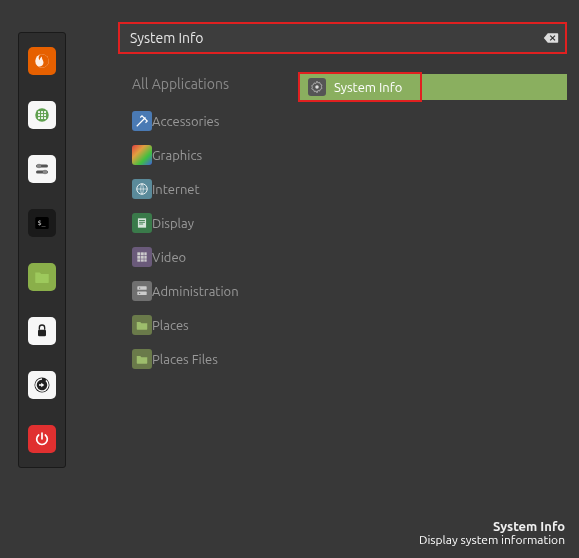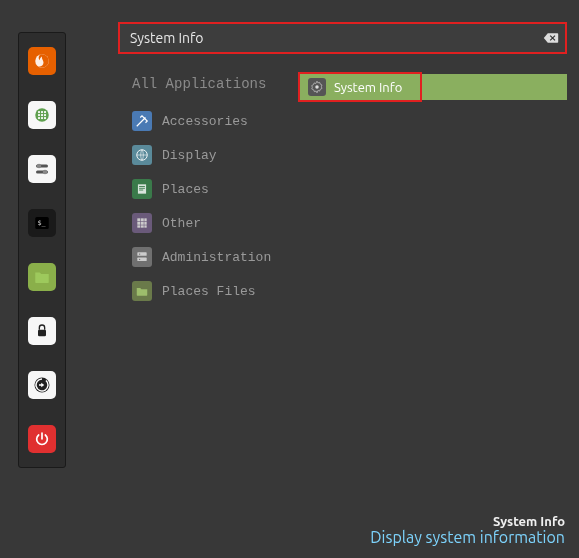--- a/index.html
+++ b/index.html
@@ -68,31 +68,29 @@
       cursor: pointer;
     }
     .categories {
       position: absolute;
       left: 128px;
       top: 72px;
       width: 170px;
       display: flex;
       flex-direction: column;
       gap: 0;
-      font-family: Liberation Mono, monospace;
     }
     .category-header {
       color: #8a8a8a;
       font-size: 14px;
       padding: 4px 0 12px 4px;
     }
     .category-item {
       display: flex;
       align-items: center;
-      gap: 10px;
       padding: 7px 4px;
       cursor: pointer;
       color: #9a9a9a;
       font-size: 13px;
     }
     .category-icon {
       width: 20px;
       height: 20px;
       border-radius: 3px;
       display: flex;
@@ -142,22 +140,22 @@
       bottom: 12px;
       text-align: right;
       color: #d8d8d8;
       font-size: 13px;
     }
     .footer-title {
       font-weight: bold;
       color: #f0f0f0;
     }
     .footer-desc {
-      color: #7dd3fc;
-      font-size: 16px;
+      color: #ffffff;
+      font-size: 12px;
     }
   </style>
 </head>
 <body>
 
 <div class="sidebar">
   <div class="sidebar-item" style="background:#e66000;">
     <svg width="18" height="18" viewBox="0 0 24 24">
         <circle cx="12" cy="12" r="9" fill="#fff" opacity="0.9"></circle>
         <path d="M12 3c5 0 9 4 9 9 0 5-4 9-9 9-2 0-4-1-5-2 3 1 7-1 7-5 0-3-3-5-2-8-1 1-3 2-3 5-2-2-2-5 0-7 1-1 2-1 3-1z" fill="#e66000"></path>
@@ -236,76 +234,88 @@
 
   <div class="category-item">
     <div class="category-icon" style="background:#4a7ab4;">
       <svg width="14" height="14" viewBox="0 0 24 24">
           <path d="M6 18L18 6M9 6l3-3 9 9-3 3M6 18l-3 3" stroke="#fff" stroke-width="2" fill="none"></path>
         </svg>
     </div>
     <span>Accessories</span>
   </div>
 
+  <div class="category-item">
+    <div class="category-icon" style="background:linear-gradient(135deg,#e04040,#e0a040,#40c040,#4060e0);"></div>
+    <span>Graphics</span>
+  </div>
 
   <div class="category-item">
     <div class="category-icon" style="background:#5a8a9a;">
       <svg width="14" height="14" viewBox="0 0 24 24">
           <circle cx="12" cy="12" r="9" fill="none" stroke="#fff" stroke-width="1.5"></circle>
           <path d="M3 12h18M12 3c3 3 3 15 0 18M12 3c-3 3-3 15 0 18" stroke="#fff" stroke-width="1" fill="none"></path>
         </svg>
     </div>
-    <span>Display</span>
+    <span>Internet</span>
   </div>
 
   <div class="category-item">
     <div class="category-icon" style="background:#3a7a4a;">
       <svg width="14" height="14" viewBox="0 0 24 24">
           <rect x="5" y="4" width="14" height="16" fill="#fff" opacity="0.8"></rect>
           <rect x="7" y="7" width="10" height="1.5" fill="#3a7a4a"></rect>
           <rect x="7" y="10" width="10" height="1.5" fill="#3a7a4a"></rect>
           <rect x="7" y="13" width="7" height="1.5" fill="#3a7a4a"></rect>
         </svg>
     </div>
-    <span>Places</span>
+    <span>Display</span>
   </div>
 
   <div class="category-item">
     <div class="category-icon" style="background:#6a5a7a;">
       <svg width="14" height="14" viewBox="0 0 24 24">
           <g fill="#ccc">
             <rect x="4" y="4" width="5" height="5"></rect>
             <rect x="10" y="4" width="5" height="5"></rect>
             <rect x="16" y="4" width="4" height="5"></rect>
             <rect x="4" y="10" width="5" height="5"></rect>
             <rect x="10" y="10" width="5" height="5"></rect>
             <rect x="16" y="10" width="4" height="5"></rect>
             <rect x="4" y="16" width="5" height="4"></rect>
             <rect x="10" y="16" width="5" height="4"></rect>
             <rect x="16" y="16" width="4" height="4"></rect>
           </g>
         </svg>
     </div>
-    <span>Other</span>
+    <span>Video</span>
   </div>
 
 
   <div class="category-item">
     <div class="category-icon" style="background:#707070;">
       <svg width="14" height="14" viewBox="0 0 24 24">
           <rect x="4" y="4" width="16" height="6" rx="1" fill="#ccc"></rect>
           <rect x="4" y="13" width="16" height="6" rx="1" fill="#ccc"></rect>
           <circle cx="8" cy="7" r="1" fill="#555"></circle>
           <circle cx="8" cy="16" r="1" fill="#555"></circle>
         </svg>
     </div>
     <span>Administration</span>
   </div>
 
 
+  <div class="category-item">
+    <div class="category-icon" style="background:#6a7a4a;">
+      <svg width="14" height="14" viewBox="0 0 24 24">
+          <path d="M3 7h6l2 2h10v10a1 1 0 0 1-1 1H4a1 1 0 0 1-1-1V7z" fill="#9dbd6c"></path>
+        </svg>
+    </div>
+    <span>Places</span>
+  </div>
 
   <div class="category-item">
     <div class="category-icon" style="background:#6a7a4a;">
       <svg width="14" height="14" viewBox="0 0 24 24">
           <path d="M3 7h6l2 2h10v10a1 1 0 0 1-1 1H4a1 1 0 0 1-1-1V7z" fill="#9dbd6c"></path>
         </svg>
     </div>
     <span>Places Files</span>
   </div>
 </div>

